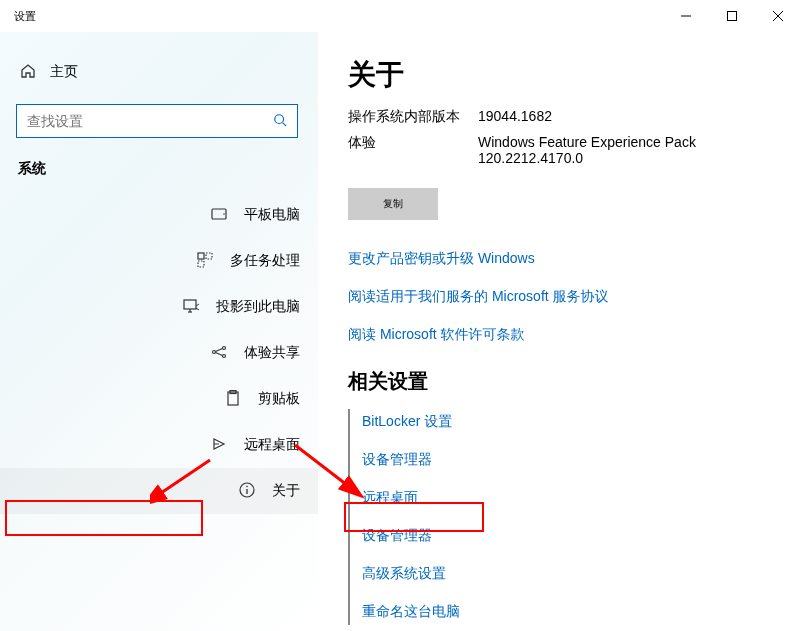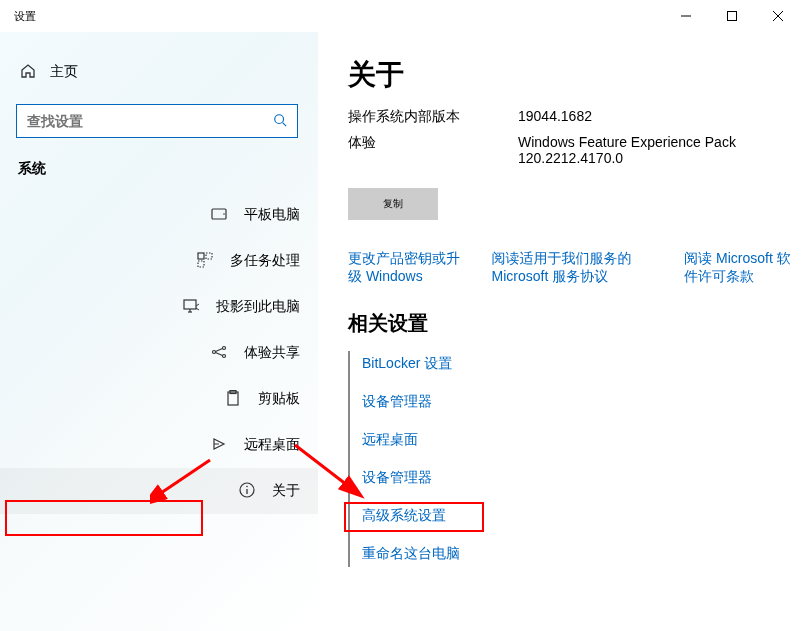--- a/index.html
+++ b/index.html
@@ -64,21 +64,20 @@
     background: #fff;
   }
   .search-box input {
     border: none;
     outline: none;
     flex: 1;
     font-size: 14px;
     color: #777;
     font-family: inherit;
     background: transparent;
-    font-weight: bold;
   }
   .search-box .sicon {
     color: #0067c0;
     font-size: 14px;
   }
   .section-label {
     font-weight: 600;
     margin: 22px 0 14px 18px;
     font-size: 14px;
   }
@@ -103,34 +102,34 @@
   .main {
     flex: 1;
     padding: 24px 0 0 30px;
     position: relative;
   }
   .page-title {
     font-size: 28px;
     font-weight: 600;
     margin-bottom: 14px;
   }
-  .kv-row { display: flex; margin-bottom: 8px; font-size: 14px; gap: 40px; }
+  .kv-row { display: flex; margin-bottom: 8px; font-size: 14px; }
   .kv-row .k { width: 130px; }
   .kv-row .v { flex: 1; color: #000; }
   .copy-btn {
     margin-top: 14px;
     width: 90px;
     height: 32px;
     background: #ccc;
     border: none;
     font-family: inherit;
     font-size: 10px;
     cursor: default;
   }
-  .link-block { margin-top: 30px; display: flex; flex-direction: row; gap: 20px; }
+  .link-block { margin-top: 30px; display: flex; flex-direction: column; gap: 20px; }
   .link { color: #0067c0; cursor: default; font-size: 14px; }
   .related-title { font-size: 20px; font-weight: 600; margin-top: 24px; margin-bottom: 14px; }
   .related-left-border {
     border-left: 2px solid #888;
     padding: 4px 0 4px 12px;
     display: flex;
     flex-direction: column;
     gap: 20px;
   }
   

